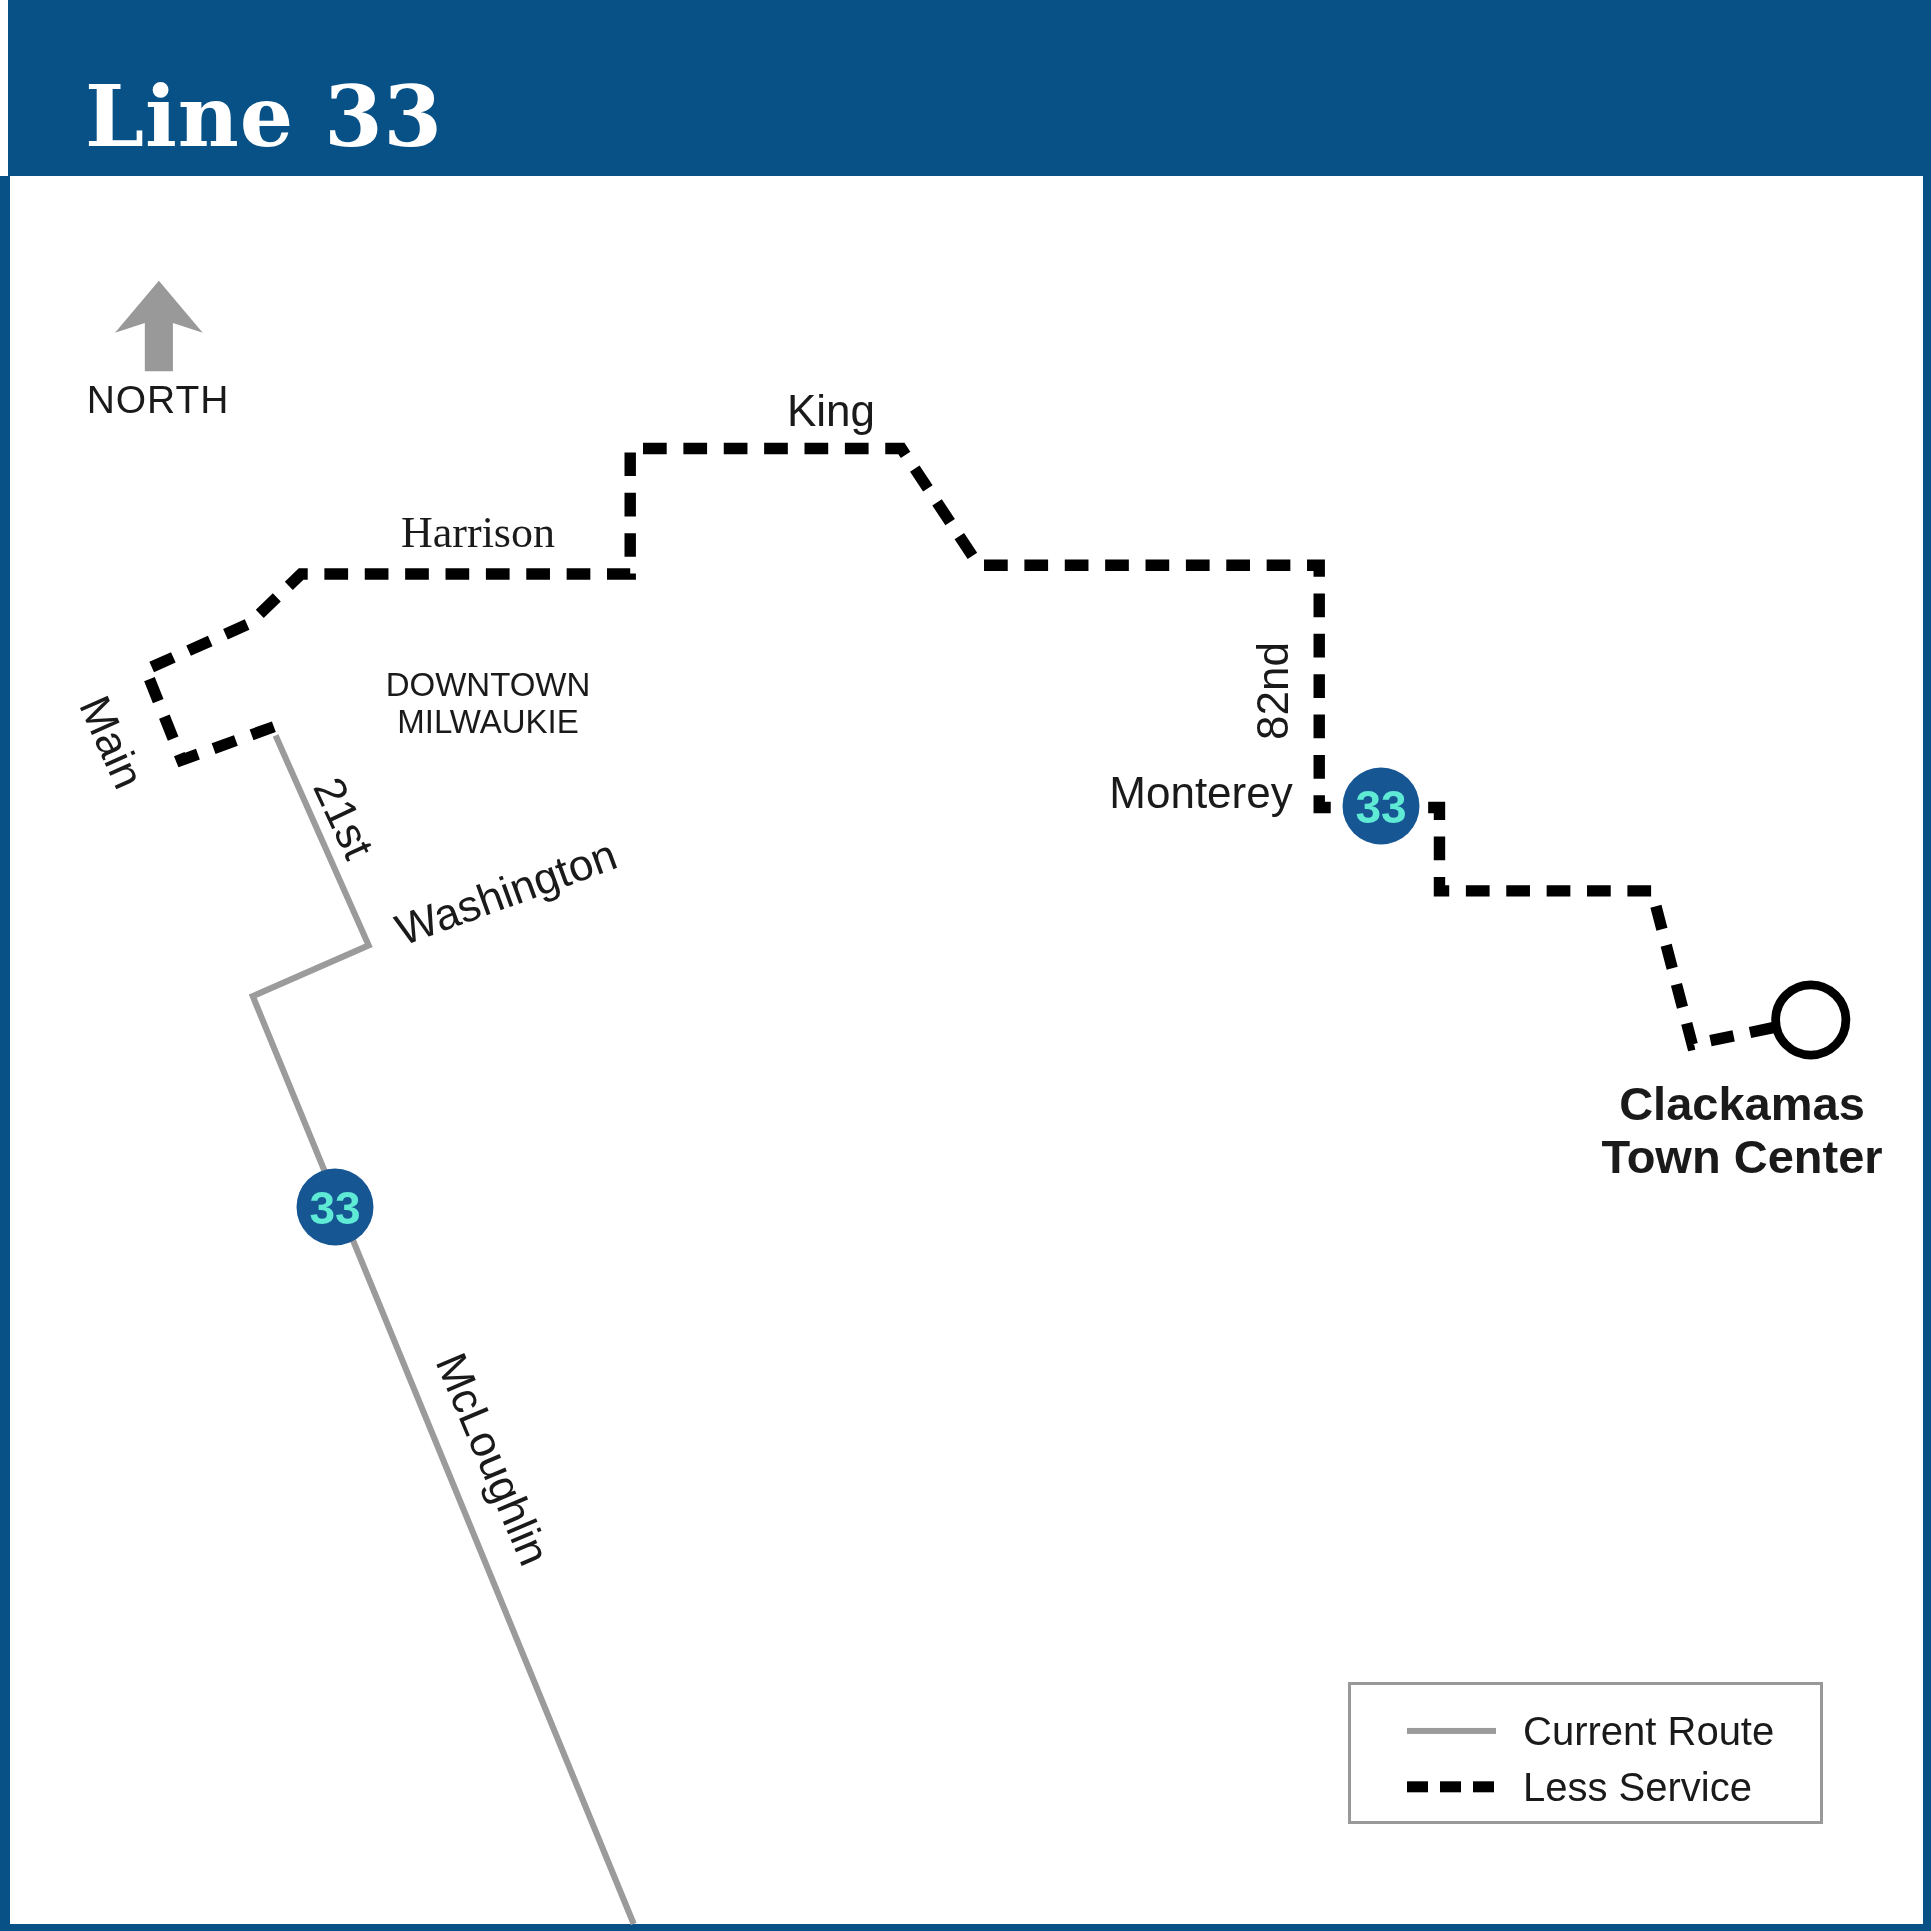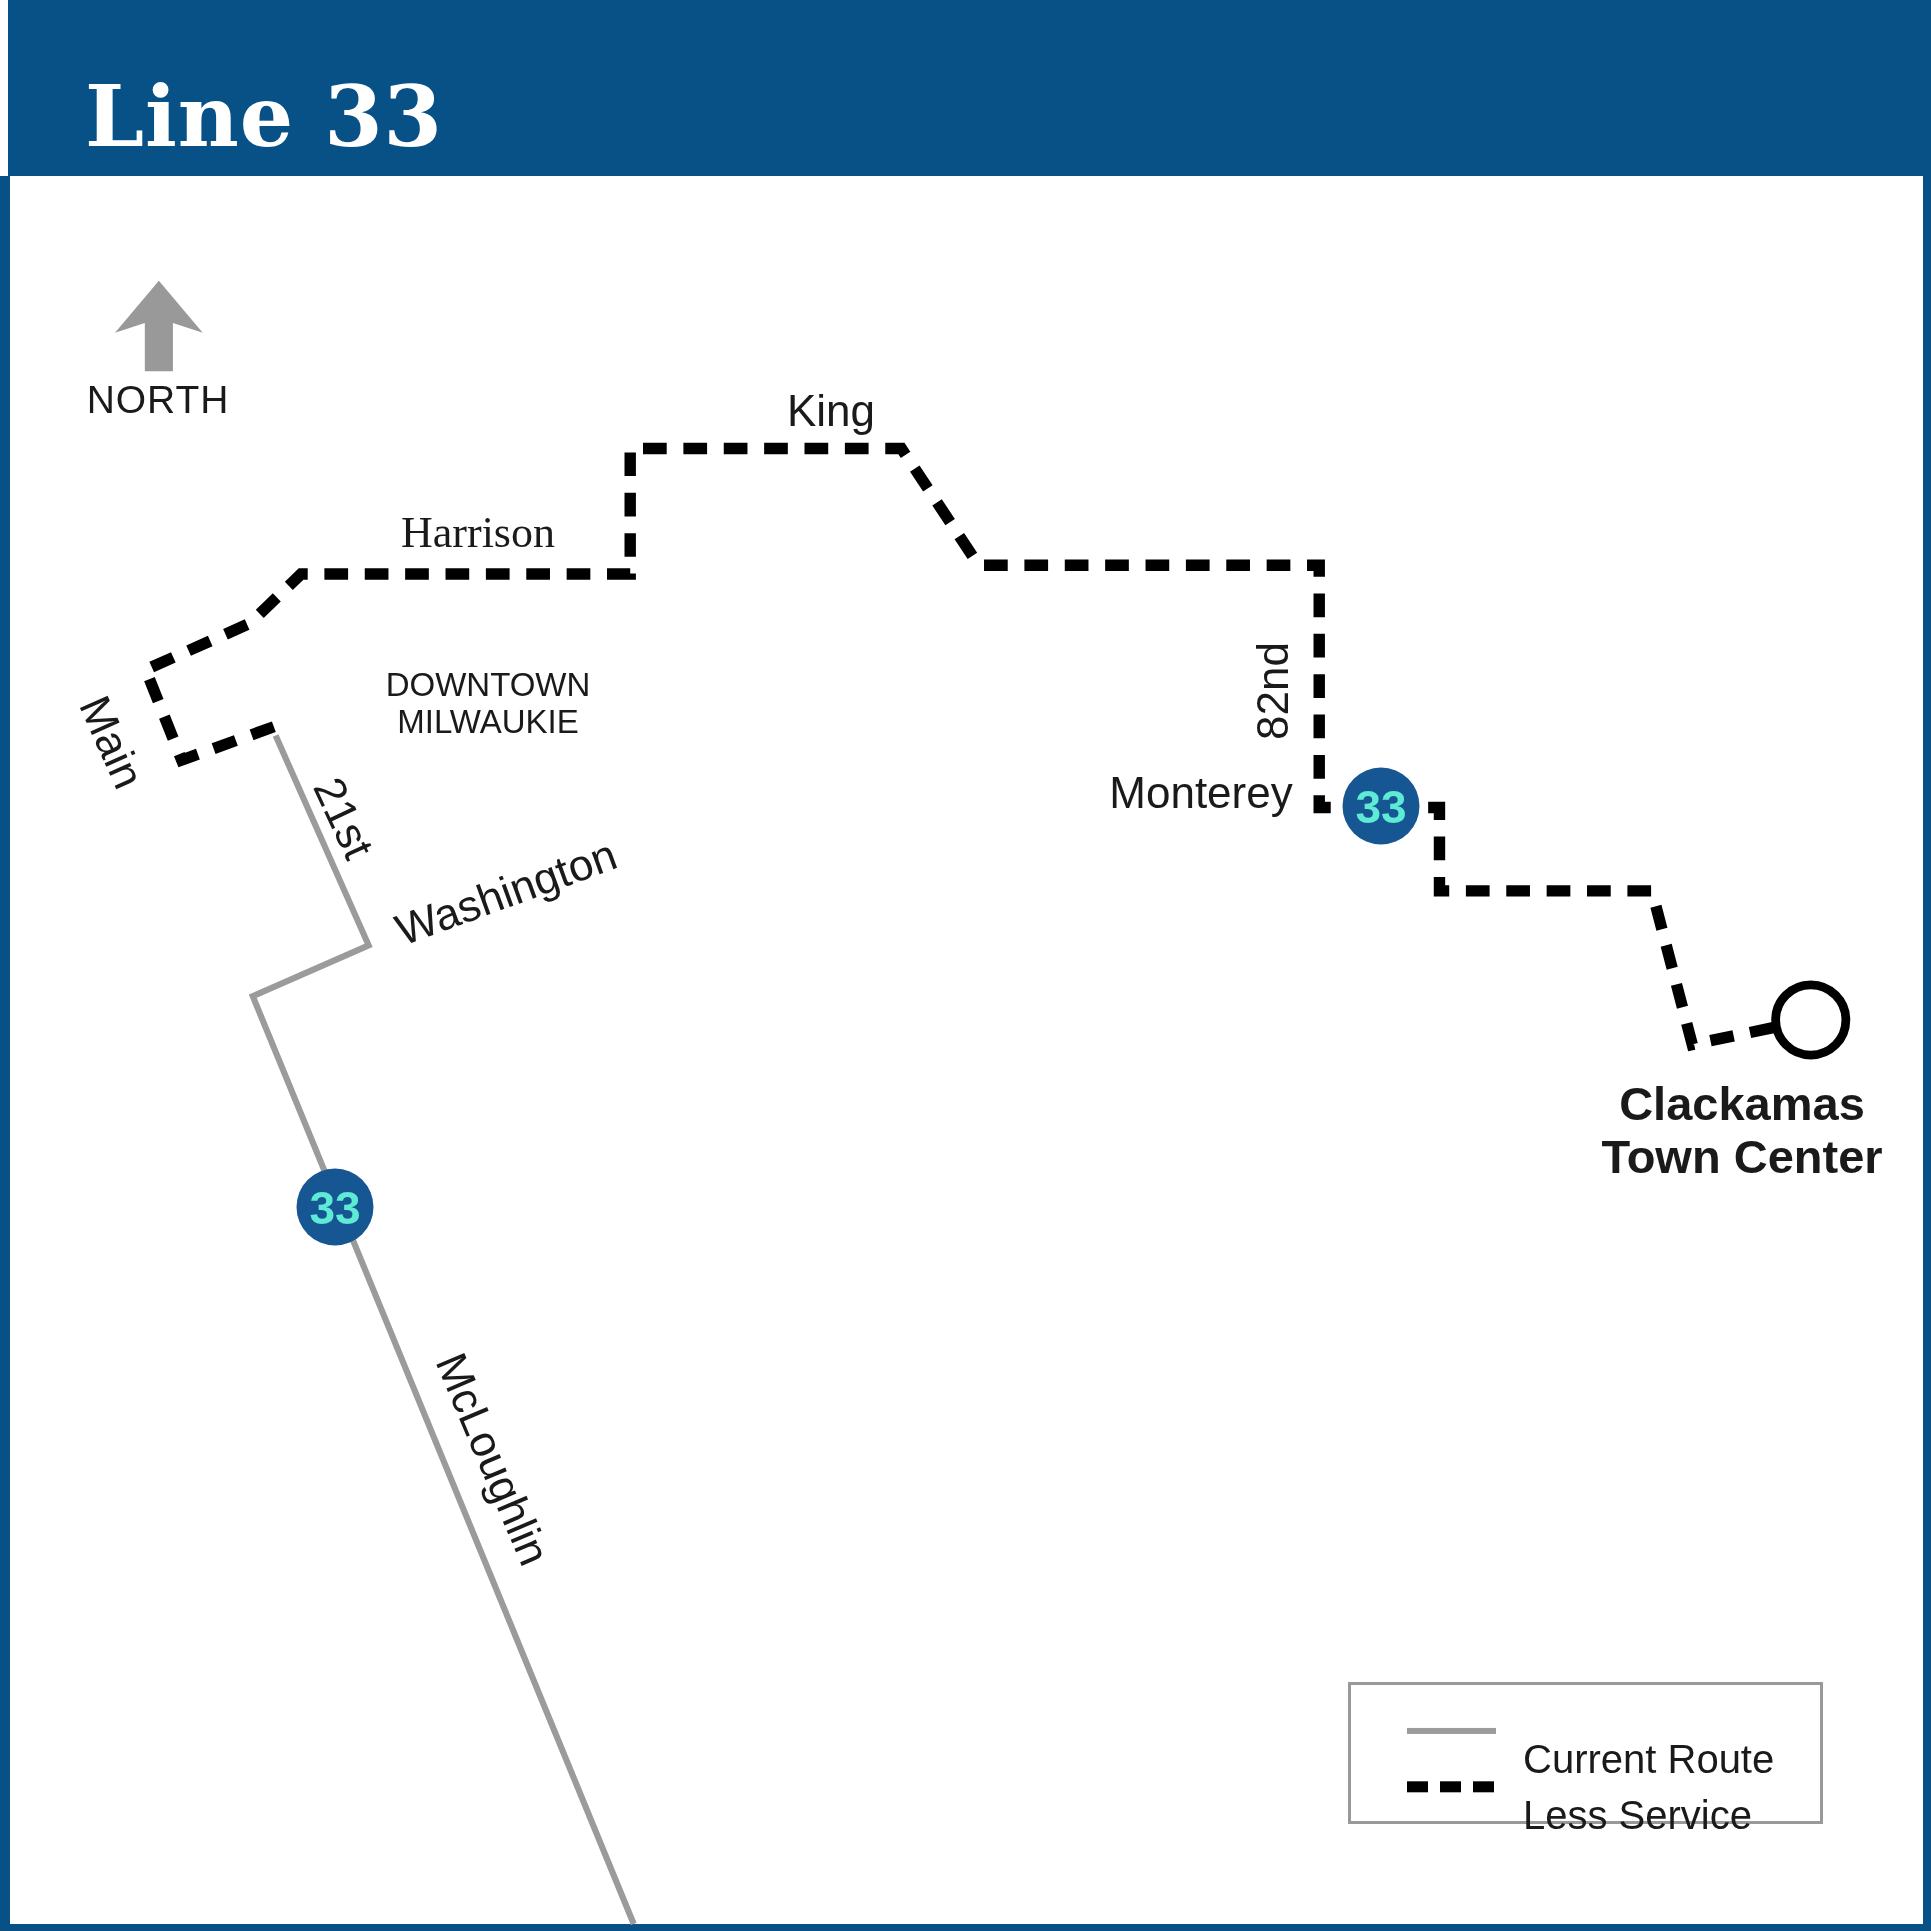--- a/index.html
+++ b/index.html
@@ -31,21 +31,21 @@
   
   .north-wrap{position:absolute;left:0;top:0;}
 
   
   .legend{position:absolute;box-sizing:border-box;background:#fff;}
   .legend-row{position:absolute;left:0;width:100%;height:0;}
   .legend-sample{position:absolute;left:56px;top:0;transform:translateY(-50%);}
   .legend-sample-solid{width:89px;height:6.1px;}
   .legend-sample-dash{width:91px;height:11.4px;}
   .legend-label{position:absolute;left:172px;top:0;transform:translateY(-50%);
-    font-size:40px;color:#1a1a1a;white-space:nowrap;margin-top:28px;}
+    font-size:40px;color:#1a1a1a;white-space:nowrap;}
 </style>
 </head>
 <body>
 
 <div class="header" style="background: rgb(8, 81, 135);">
   <div class="header-title">Line 33</div>
 </div>
 
 <div class="map-frame" id="map-frame" style="border-left: 10.5px solid rgb(8, 81, 135); border-right: 8.8px solid rgb(8, 81, 135); border-bottom: 8.8px solid rgb(8, 81, 135);"></div>
 

